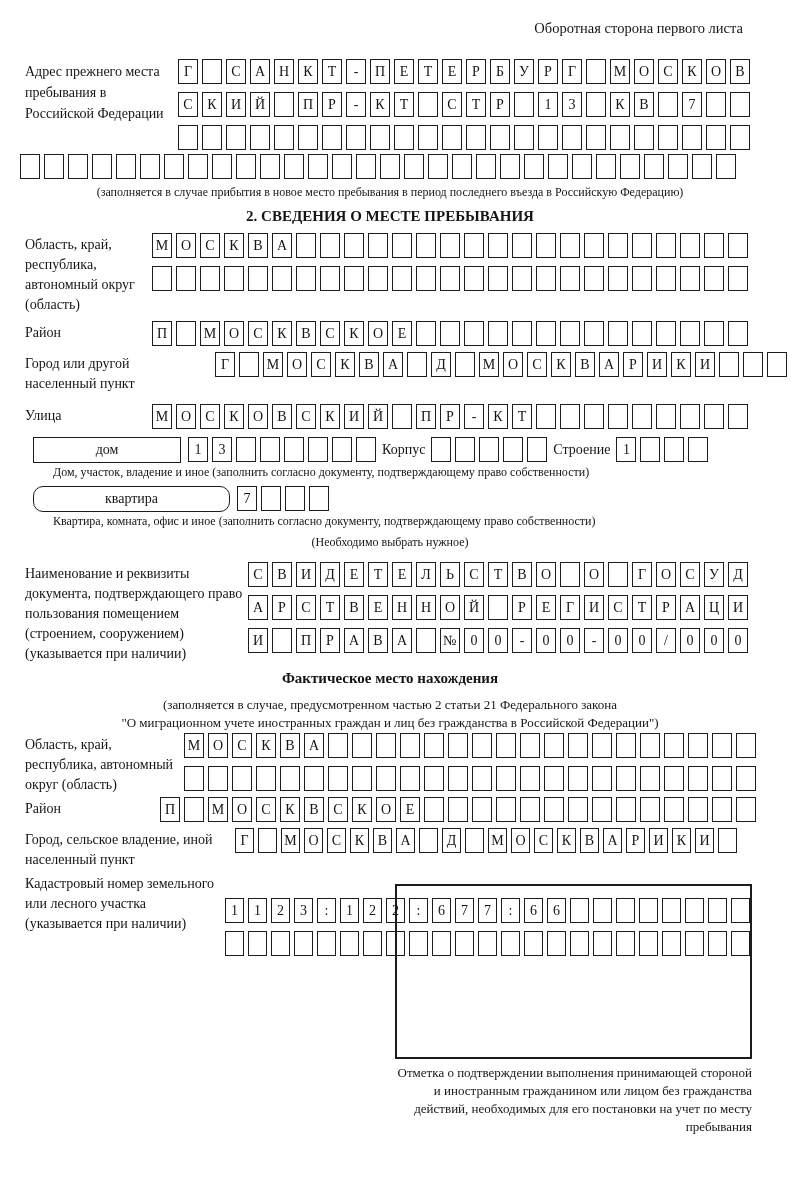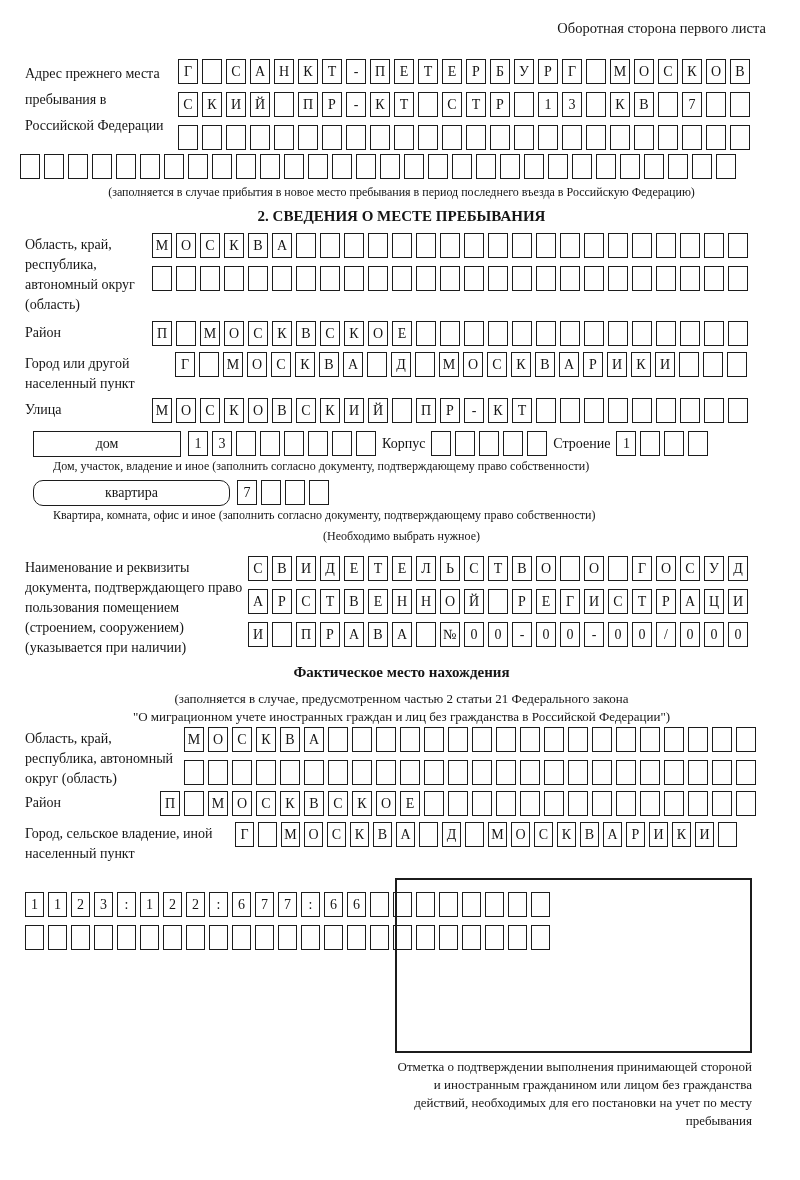--- a/index.html
+++ b/index.html
@@ -4,28 +4,28 @@
 <style>
   * { box-sizing: border-box; }
   html, body {
     margin: 0; padding: 0;
     width: 800px; height: 1180px;
     background: #ffffff;
     color: #151515;
     font-family: "Liberation Serif", "DejaVu Serif", serif;
     overflow: hidden;
   }
-  .page { padding: 0 22px 0 25px; width: 800px; }
+  .page { padding: 0 45px 0 25px; width: 800px; }
   .hdr { padding-top: 20px; margin: 0 12px 22px 0; text-align: right; font-size: 14.5px; }
 
   .row { display: flex; align-items: flex-start; }
   .rows-stack { display: flex; flex-direction: column; gap: 4px; }
 
   .lbl { font-size: 14px; line-height: 20px; flex: none; padding-top: 2px; }
-  .w150 { width: 153px; line-height: 26px; }
+  .w150 { width: 153px; line-height: 21px; }
   .w127 { width: 127px; }
   .w150b { width: 150px; }
   .w159 { width: 159px; }
   .w135 { width: 135px; }
   .w210 { width: 210px; }
   .w200 { width: 200px; }
   .w223 { width: 223px; }
 
   .cells { display: flex; gap: 4px; flex: none; }
   .cell {
@@ -38,21 +38,21 @@
   .cells + .cells { margin-top: 4px; }
 
   .fullrow { margin: 4px 0 0 -5px; }
 
   .note { font-size: 12px; margin-left: 28px; }
   .center { text-align: center; }
   .note-std { margin: 6px 0 8px; }
 
   .sect-title { text-align: center; font-weight: bold; font-size: 15px; margin: 2px 0 8px; }
 
-  .mb2 { margin-bottom: 2px; } .mb4 { margin-bottom: 4px; }
+  .mb2 { margin-bottom: 2px; } .mb4 { margin-bottom: 10px; gap: 40px; }
   .mb6 { margin-bottom: 6px; } .mb8 { margin-bottom: 8px; }
 
   .widebox {
     height: 26px; border: 1.6px solid #1c1c1c; flex: none;
     display: flex; align-items: center; justify-content: center;
     font-size: 14px;
   }
   .dom-box { width: 148px; margin: 0 7px 0 8px; }
   .kv-box { width: 197px; margin: 0 7px 0 8px; border-radius: 10px; }
   .inline-lbl { font-size: 14px; line-height: 26px; flex: none; padding: 0 6px; }
@@ -583,20 +583,21 @@
         <span class="cell">А</span>
         <span class="cell">Р</span>
         <span class="cell">И</span>
         <span class="cell">К</span>
         <span class="cell">И</span>
         <span class="cell"></span>
       </div>
   </div>
 
   <div class="row">
+    <div class="lbl w200">Кадастровый номер земельного или лесного участка (указывается при наличии)</div>
     <div class="rows-stack" style="margin-top:26px">
       <div class="cells slim">
           <span class="cell">1</span>
           <span class="cell">1</span>
           <span class="cell">2</span>
           <span class="cell">3</span>
           <span class="cell">:</span>
           <span class="cell">1</span>
           <span class="cell">2</span>
           <span class="cell">2</span>

